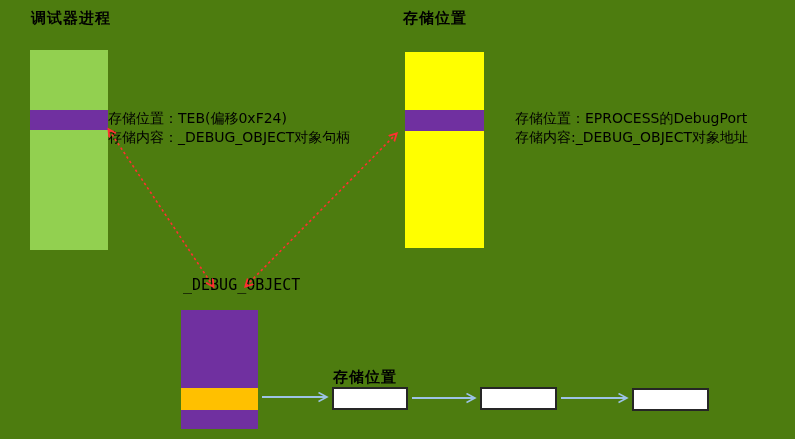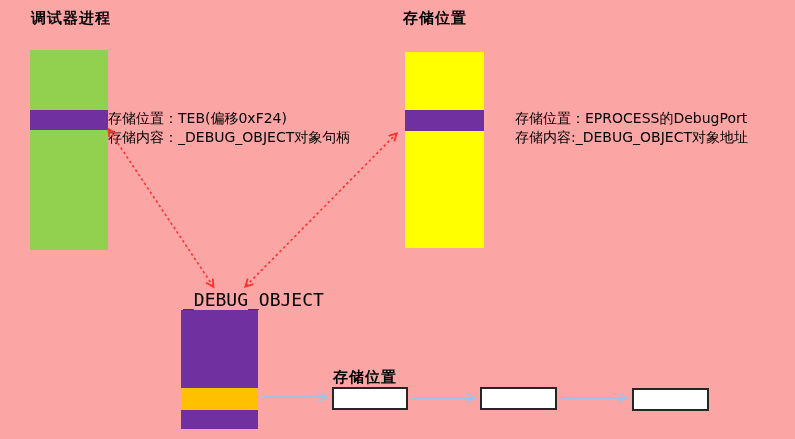--- a/index.html
+++ b/index.html
@@ -1,21 +1,21 @@
 <!DOCTYPE html>
 <html><head>
 <meta charset="utf-8">
 <style>
   html,body{margin:0;padding:0;}
   body{
     width:795px;height:439px;background:#ffffff;
     font-family:"DejaVu Sans","Liberation Sans",sans-serif;
     color:#000;
   }
-  .canvas{position:relative;width:795px;height:439px;overflow:hidden;background:#fca5a5;}
+  .canvas{position:relative;width:795px;height:439px;overflow:hidden;background:#4d7c0f;}
 
   .proc-title{
     position:absolute;font-size:15px;font-weight:bold;letter-spacing:1px;
     white-space:nowrap;
   }
   #debugger-title{left:31px;top:9px;}
   #debuggee-title{left:403px;top:9px;}
 
   .proc-col{position:absolute;}
   #debugger-col{left:30px;top:50px;width:78px;height:200px;background:#92D050;}
@@ -24,23 +24,23 @@
   #debugger-band{top:60px;height:20px;}
   #debuggee-band{top:58px;height:21px;}
 
   .anno{
     position:absolute;font-size:14px;line-height:19px;white-space:nowrap;
   }
   #debugger-anno{left:108px;top:109px;}
   #debuggee-anno{left:515px;top:109px;}
 
   #debug-object-label{
-    position:absolute;left:183px;top:289px;
+    position:absolute;left:183px;top:276px;
     font-family:"DejaVu Sans Mono","Liberation Mono",monospace;
-    font-size:18px;white-space:nowrap;
+    font-size:15px;white-space:nowrap;
   }
   #debug-object-box{
     position:absolute;left:181px;top:310px;width:77px;height:119px;
     background:#7030A0;
   }
   #debug-object-orange{
     position:absolute;left:0;top:78px;width:100%;height:22px;background:#FFC000;
   }
 
   #debug-event-label{

